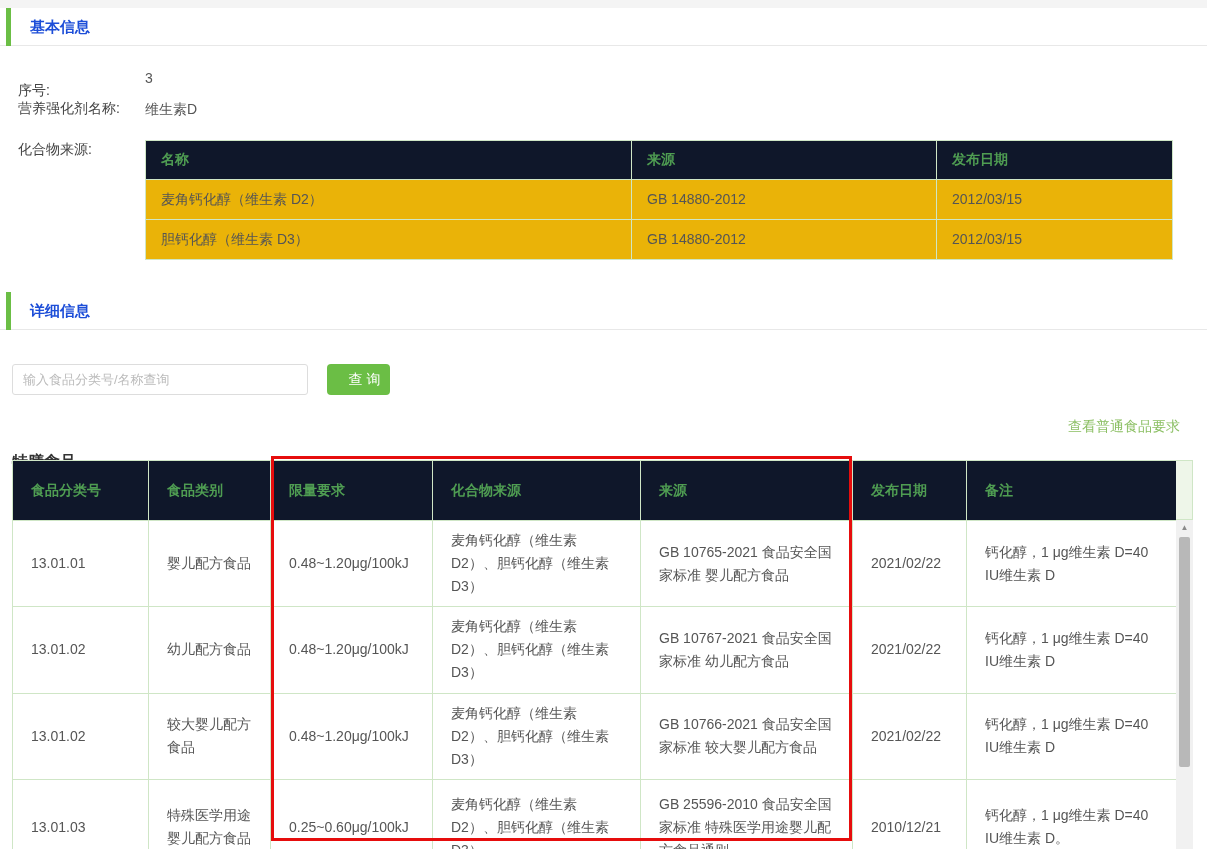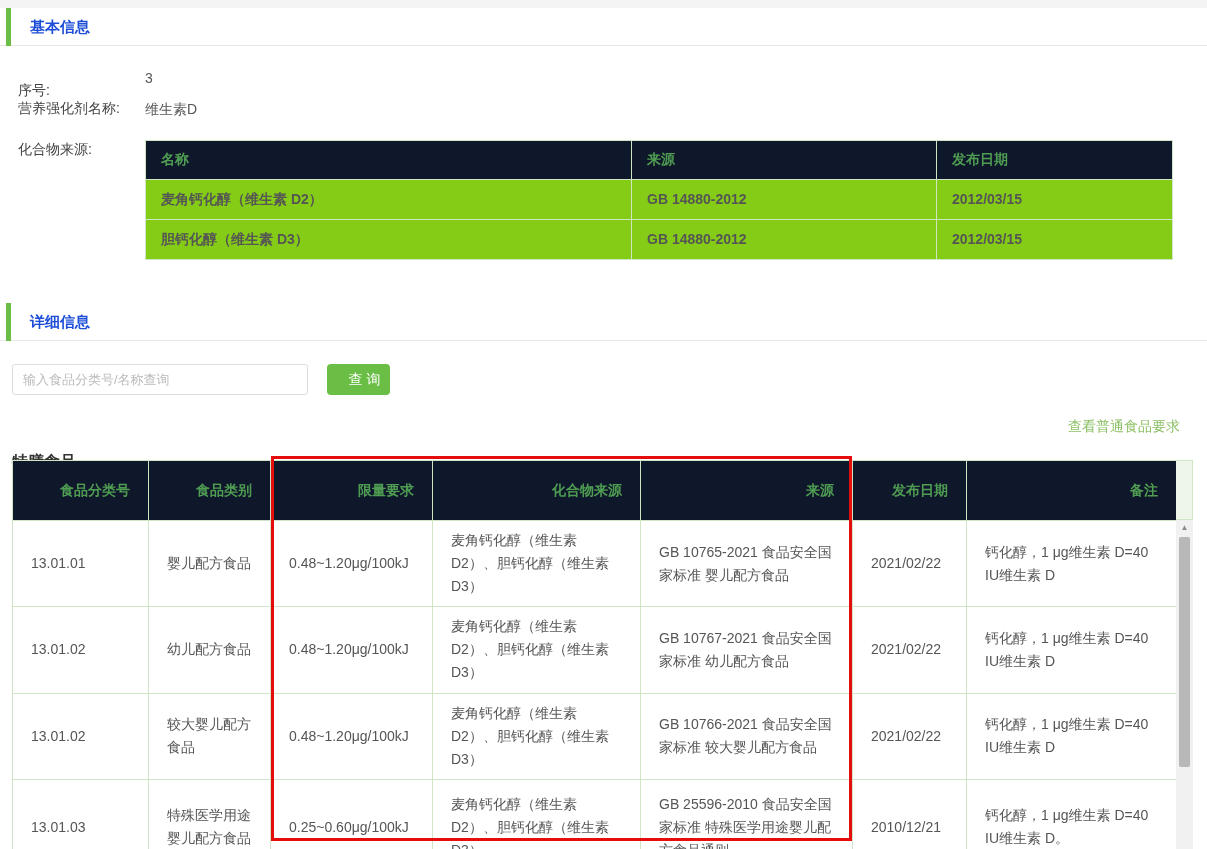--- a/index.html
+++ b/index.html
@@ -17,38 +17,38 @@
   .field-label { position:absolute; left:18px; font-size:14px; color:#444; }
   .field-value { position:absolute; left:145px; font-size:14px; color:#555; }
 
   table { border-collapse:collapse; table-layout:fixed; }
   td,th { border:1px solid #cfe6c6; font-size:14px; color:#555; text-align:left;
     padding:6px 15px; vertical-align:middle; line-height:1.65; overflow:hidden; }
   th { background:#0f172a; color:#4f9d52; font-weight:bold; }
 
   .compound-table { position:absolute; left:145px; top:140px; width:1027px; }
   .compound-table th { height:39px; }
-  .compound-table td { height:40px; background:#84cc16;font-weight:bold; }
+  .compound-table td { height:40px; background:#eab308; }
 
   .search-input { position:absolute; left:12px; top:364px; width:296px; height:31px;
     border:1px solid #ddd; border-radius:3px; padding:0 10px; font-size:13px; color:#555;
     font-family:"Liberation Sans","DejaVu Sans",sans-serif; outline:none; }
   .search-input::placeholder { color:#bbb; }
   .search-btn { position:absolute; left:327px; top:364px; width:63px; height:31px;
     background:#6bbe45; color:#fff; border:none; border-radius:4px; font-size:14px;
     letter-spacing:4px; padding-left:16px; cursor:pointer;
     font-family:"Liberation Sans","DejaVu Sans",sans-serif; }
 
   .special-title { position:absolute; left:12px; top:412px; font-size:16px; font-weight:bold; color:#333;margin-top:40px; }
   .special-link { position:absolute; right:27px; top:418px; font-size:14px; color:#8bbf63;
     text-decoration:none; cursor:pointer; }
 
   .main-table-wrap { position:absolute; left:12px; top:460px; width:1181px; height:389px; overflow:hidden; }
   .main-table { width:1164px; }
-  .main-table th { height:60px; padding:6px 18px;text-align:right; }
+  .main-table th { height:60px; padding:6px 18px; }
   .main-table td { padding:8px 18px; background:#fff; }
   .row-h1 td { height:76px; }
   .row-h2 td { height:77px; }
   .row-h3 td { height:96px; }
 
   .vscroll { position:absolute; right:0; top:0; width:17px; height:389px; }
   .vscroll .head-cap { position:absolute; left:0; top:0; width:17px; height:60px;
     background:#eef6e9; border:1px solid #cfe6c6; border-left:none; }
   .vscroll .track { position:absolute; left:0; top:60px; width:17px; height:329px; background:#f1f1f1; }
   .vscroll .up-btn { position:absolute; left:0; top:60px; width:17px; height:16px;
@@ -96,21 +96,21 @@
       <td>2012/03/15</td>
     </tr>
     <tr>
       <td>胆钙化醇（维生素 D3）</td>
       <td>GB 14880-2012</td>
       <td>2012/03/15</td>
     </tr>
   </tbody>
     </table>
 
-  <div class="section-header" style="top:303px;">
+  <div class="section-header" style="top:292px;">
     <div class="bar"></div>
     <div class="title">详细信息</div>
   </div>
 
   <input class="search-input" type="text" placeholder="输入食品分类号/名称查询" style="">
   <button class="search-btn">查询</button>
 
   <div class="special-title">特膳食品</div>
   <a class="special-link">查看普通食品要求</a>
 

